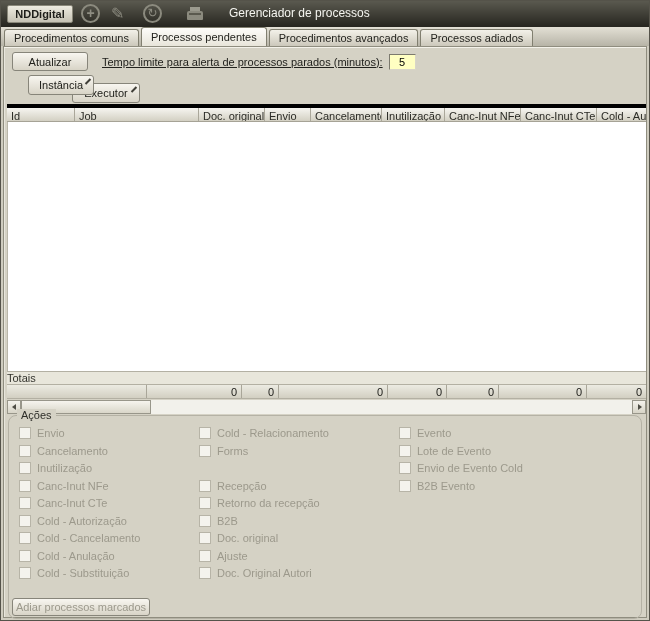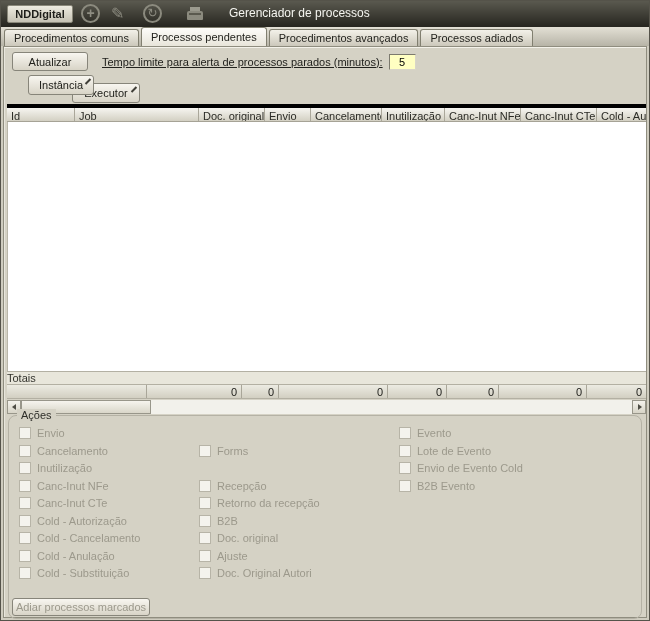--- a/index.html
+++ b/index.html
@@ -185,20 +185,24 @@
       </div>
       <div class="chk colA r7">
         <span class="box"></span>
         <span class="lbl">Cold - Anulação</span>
       </div>
       <div class="chk colA r8">
         <span class="box"></span>
         <span class="lbl">Cold - Substituição</span>
       </div>
 
+      <div class="chk colB r0">
+        <span class="box"></span>
+        <span class="lbl">Cold - Relacionamento</span>
+      </div>
       <div class="chk colB r1">
         <span class="box"></span>
         <span class="lbl">Forms</span>
       </div>
       <div class="chk colB r3">
         <span class="box"></span>
         <span class="lbl">Recepção</span>
       </div>
       <div class="chk colB r4">
         <span class="box"></span>

